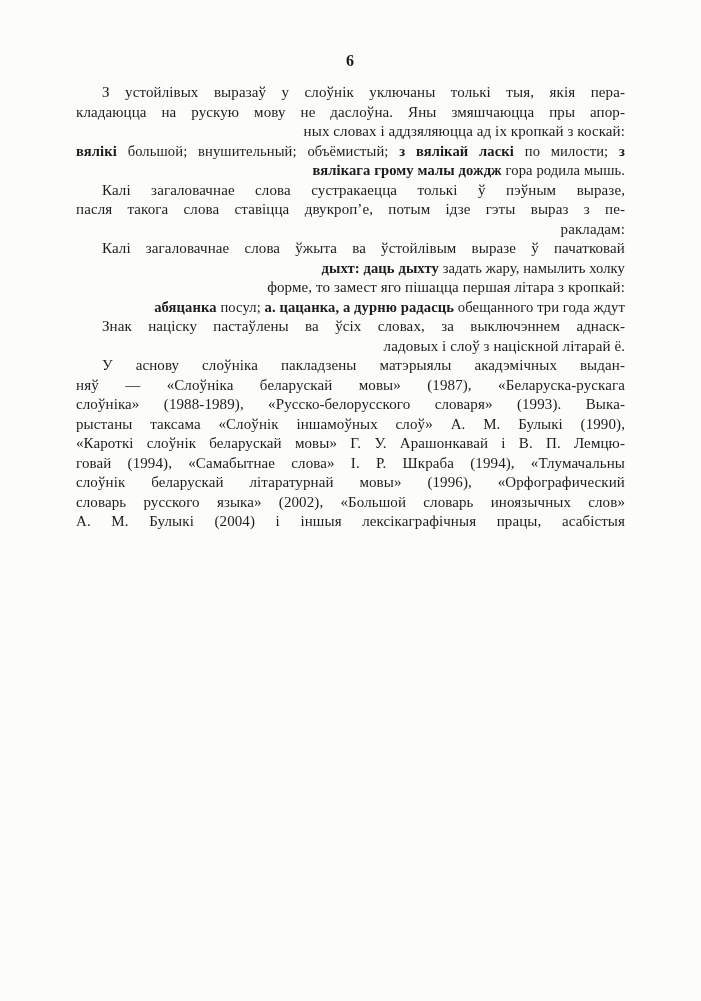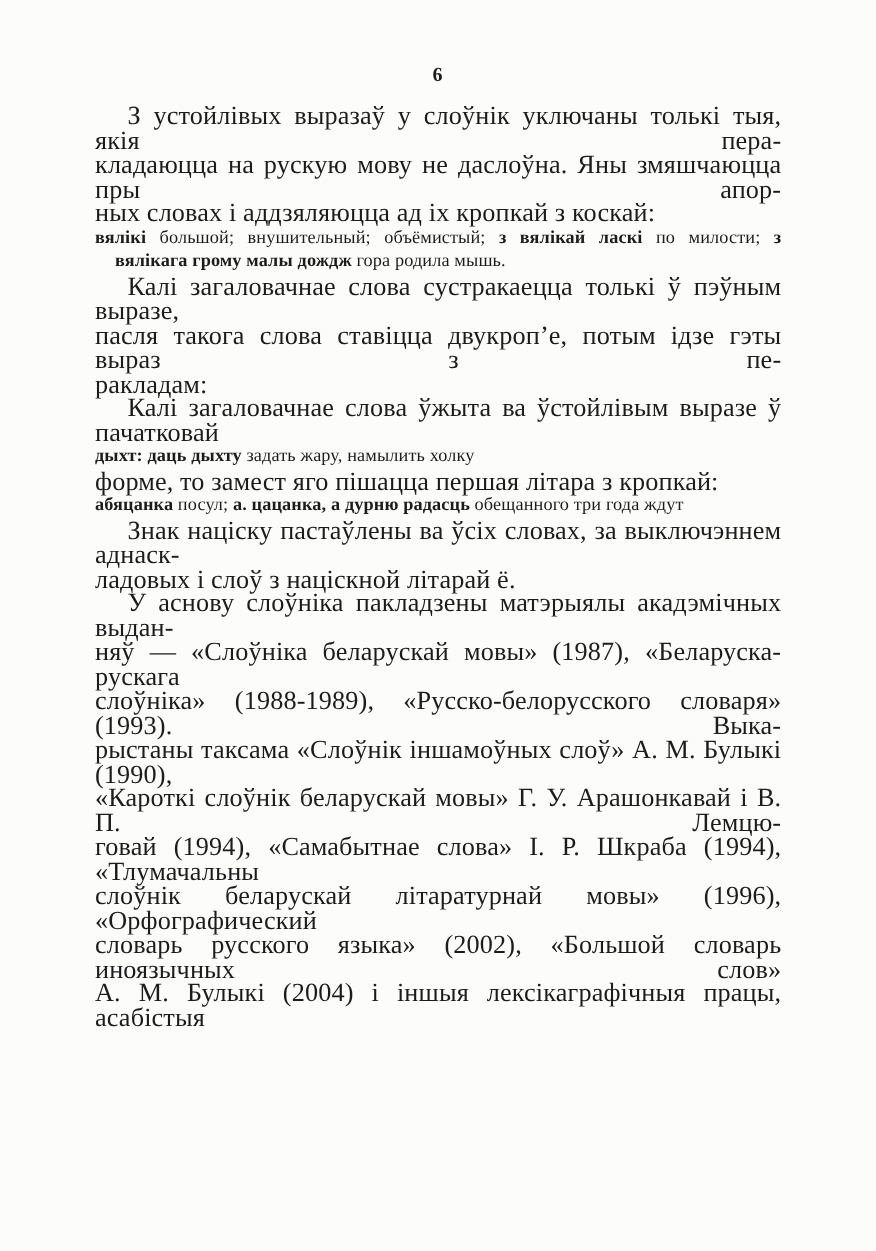--- a/index.html
+++ b/index.html
@@ -23,28 +23,28 @@
     font-size: 16px;
     letter-spacing: 1px;
   }
   .text-block {
     margin: 13px auto 0 auto;
     width: 549px;
   }
   .line {
     line-height: 19.5px;
     letter-spacing: 0.1px;
-    text-align: left;
+    text-align: right;
   }
   .line.justify {
     text-align: justify;
     -moz-text-align-last: justify;
     text-align-last: justify;
   }
-  .line.body    { font-size: 21px; }
+  .line.body    { font-size: 15px; }
   .line.example { font-size: 14.6px; }
   .indent-first { text-indent: 26px; }
   .indent-hang  { padding-left: 16px; }
   .run.bold     { font-weight: 700; }
 </style>
 </head>
 <body>
 
 <div class="page">
   <div class="page-number">6</div>

